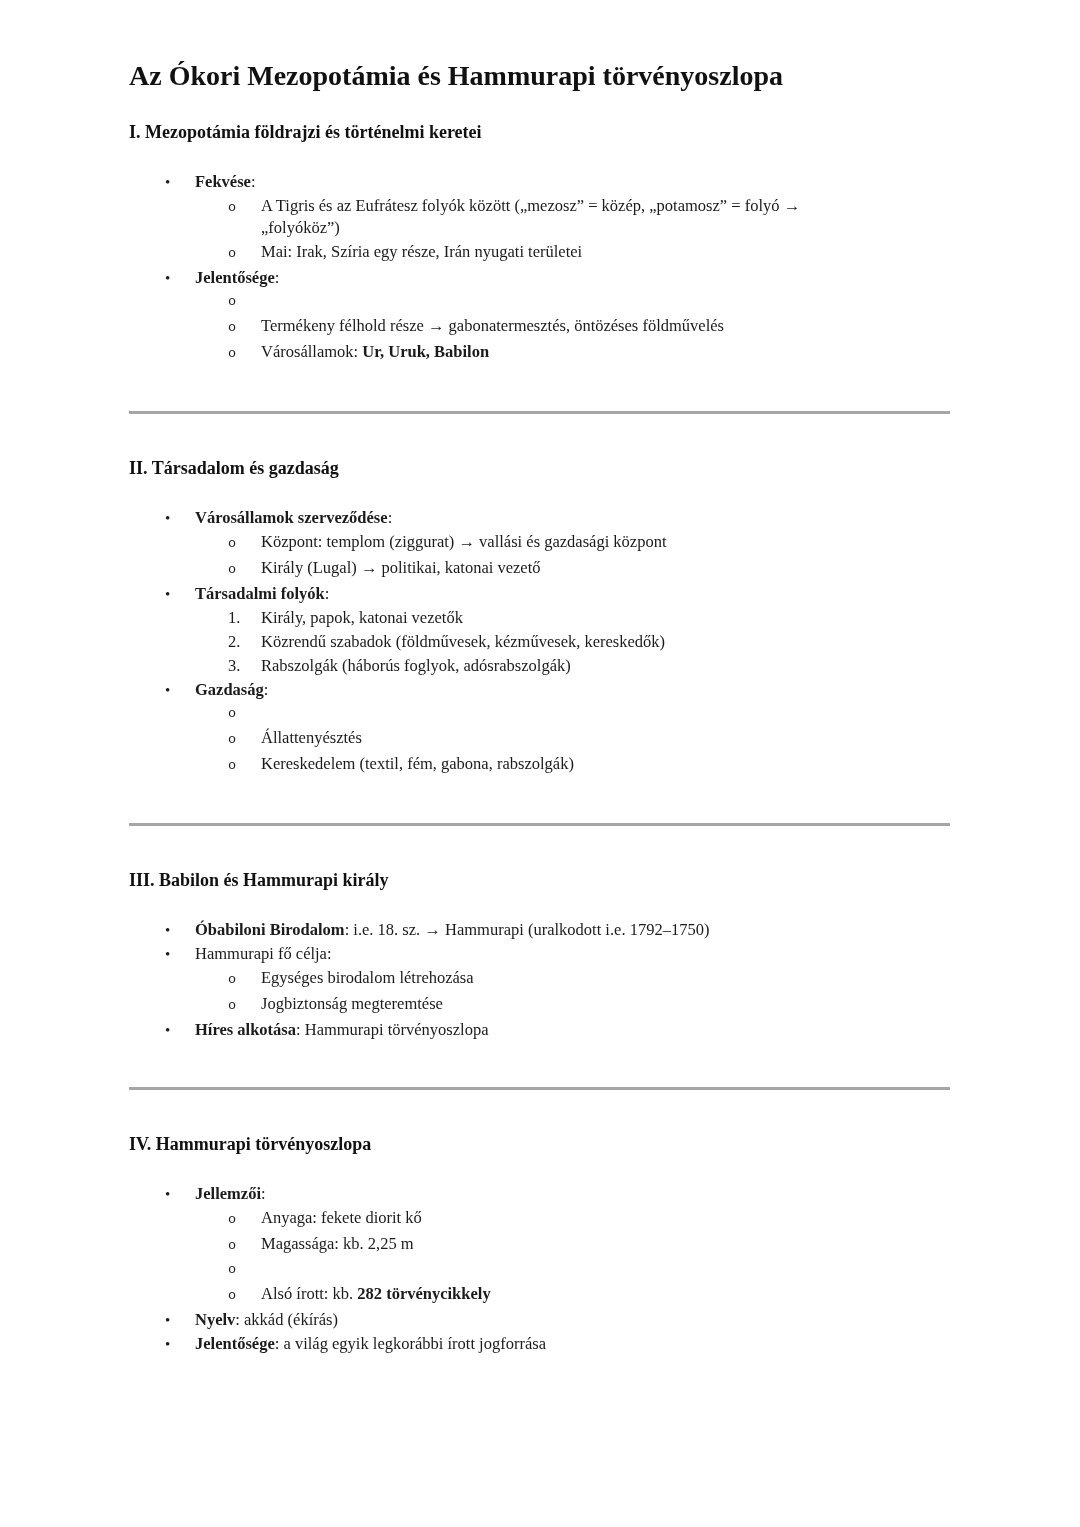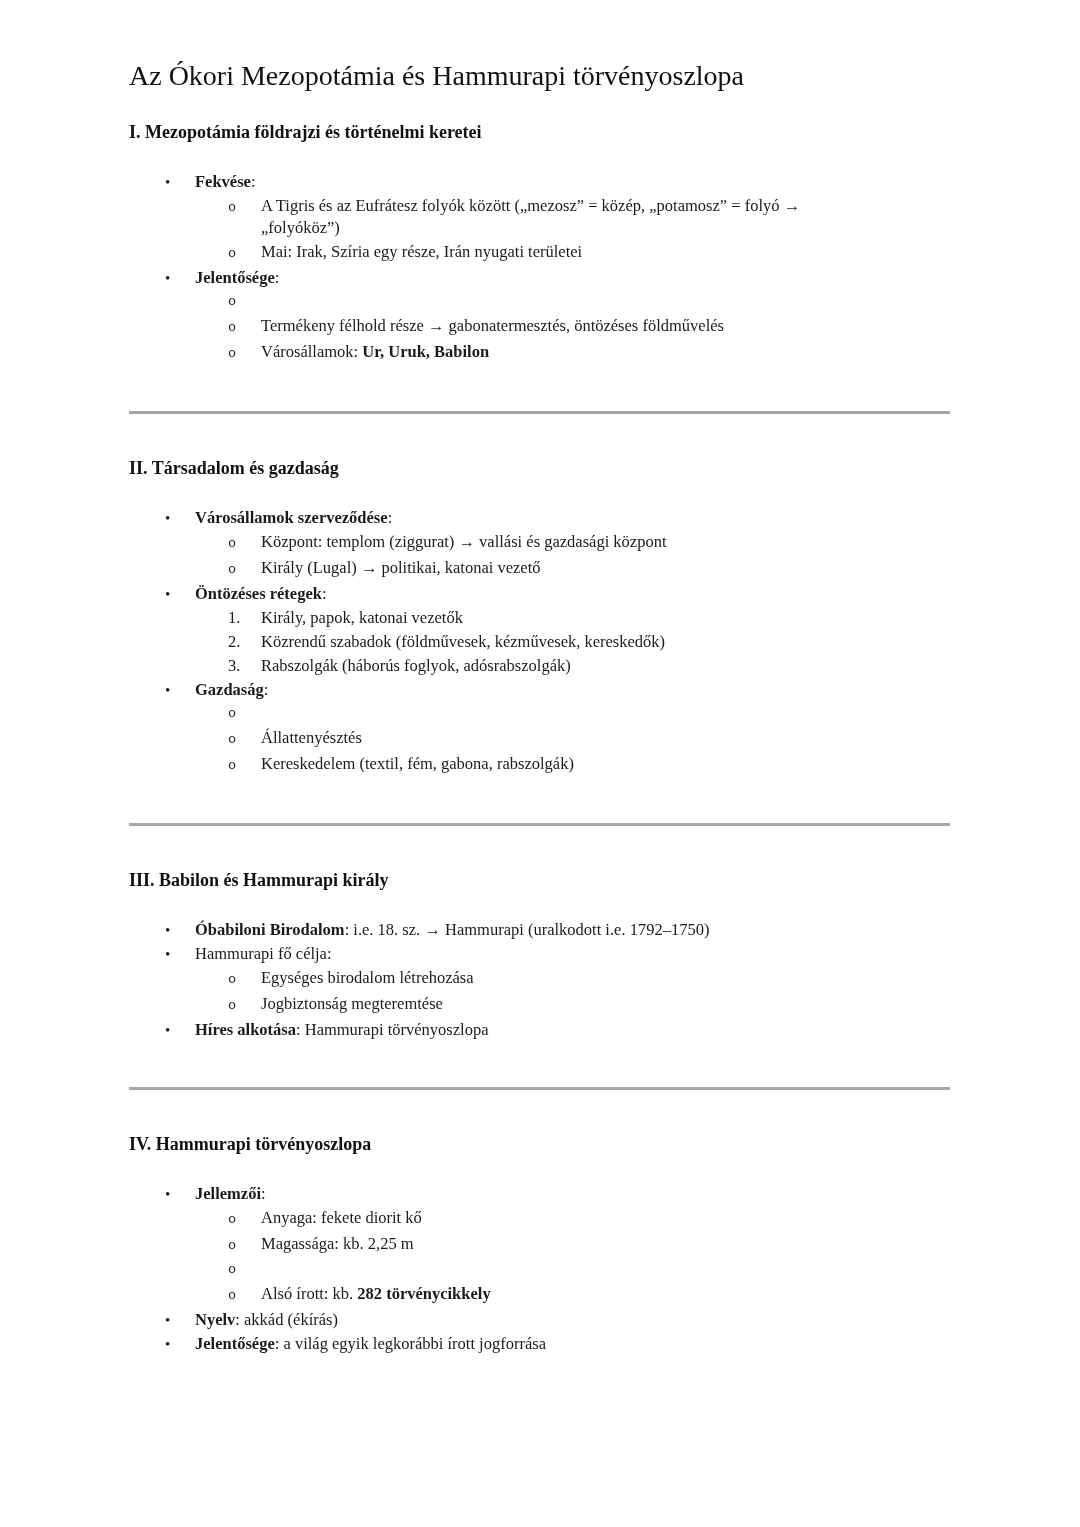--- a/index.html
+++ b/index.html
@@ -7,21 +7,21 @@
   .page {
     width: 1080px;
     min-height: 1527px;
     background: #ffffff;
     padding: 60px 130px 60px 129px;
     font-family: "Liberation Serif", serif;
     color: #1b1b1b;
   }
   .doc-title {
     font-size: 28px;
-    font-weight: normal;
+    font-weight: bold;
     margin: 0 0 30px 0;
     color: #111;
   }
   .section-heading {
     font-size: 18px;
     font-weight: bold;
     margin: 0 0 28px 0;
     color: #111;
   }
   .list { margin: 0; }
@@ -99,21 +99,21 @@
       <div class="li l2 o">
           <span class="marker">o</span>
           <span class="text"><span>Központ: templom (ziggurat) → vallási és gazdasági központ</span></span>
         </div>
       <div class="li l2 o">
           <span class="marker">o</span>
           <span class="text"><span>Király (Lugal) → politikai, katonai vezető</span></span>
         </div>
       <div class="li l1">
           <span class="marker">•</span>
-          <span class="text"><span class="b">Öntözéses rétegek</span><span>:</span></span>
+          <span class="text"><span class="b">Társadalmi folyók</span><span>:</span></span>
         </div>
       <div class="li l2 num">
           <span class="marker">1.</span>
           <span class="text"><span>Király, papok, katonai vezetők</span></span>
         </div>
       <div class="li l2 num">
           <span class="marker">2.</span>
           <span class="text"><span>Közrendű szabadok (földművesek, kézművesek, kereskedők)</span></span>
         </div>
       <div class="li l2 num">

